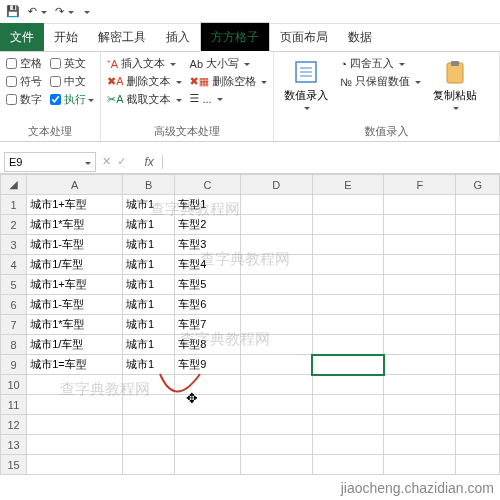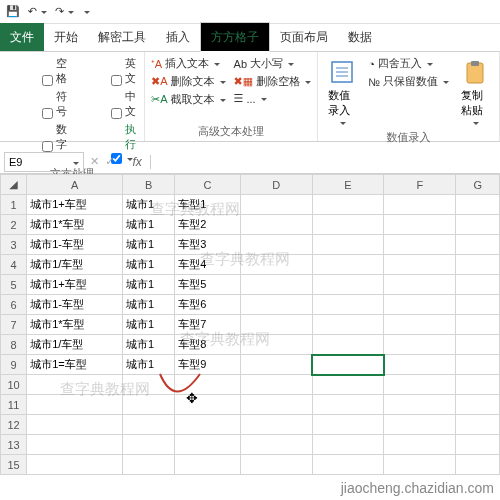--- a/index.html
+++ b/index.html
@@ -9,27 +9,27 @@
 .dd::after { content:""; display:inline-block; border:3px solid transparent; border-top-color:#555; margin-left:2px; position:relative; top:2px; }
 .tabs { height:28px; background:#fff; display:flex; align-items:end; border-bottom:1px solid #d0d0d0; }
 .tab { padding:6px 10px 5px; font-size:12px; color:#333; cursor:pointer;margin-top:28px; }
 .tab.file { background:#217346; color:#fff; }
 .tab.active { border:1px solid #d0d0d0; border-bottom:1px solid #fff; background:#000000; position:relative; top:1px; color:#217346; }
 .ribbon { height:90px; background:#fff; display:flex; border-bottom:1px solid #d0d0d0; }
 .group { border-right:1px solid #e5e5e5; padding:4px 6px 2px; display:flex; flex-direction:column; justify-content:space-between; }
 .glabel { text-align:center; font-size:11px; color:#666; padding-top:2px; }
 .gbody { display:flex; gap:8px; }
 .col { display:flex; flex-direction:column; gap:3px; }
-.chk { font-size:11px; color:#333; display:flex; align-items:flex-end; gap:3px;margin-left:36px; }
+.chk { font-size:11px; color:#333; display:flex; align-items:center; gap:3px; }
 .chk input { width:11px; height:11px; }
 .btn { font-size:11px; color:#333; display:flex; align-items:center; gap:3px; white-space:nowrap; }
 .big { display:flex; flex-direction:column; align-items:center; font-size:11px; padding:2px 4px; gap:2px; }
 .icon-big { width:28px; height:28px; }
 .formula-bar { height:24px; display:flex; align-items:center; border-bottom:1px solid #d0d0d0; background:#fff; margin-top:8px; }
-.namebox { width:80px; height:20px; border:1px solid #ccc; font-size:11px; padding:2px 4px; margin-left:4px; display:flex; align-items:center; justify-content:space-between; }
+.namebox { width:92px; height:20px; border:1px solid #ccc; font-size:11px; padding:2px 4px; margin-left:4px; display:flex; align-items:center; justify-content:space-between; }
 .fx { padding:0 8px; font-style:italic; font-size:12px; color:#666; border-right:1px solid #ccc; margin:0 4px; }
 .fx-icons { display:flex; gap:6px; padding:0 6px; color:#aaa; font-size:11px; }
 .grid { position:relative; }
 table { border-collapse:collapse; width:500px; }
 th,td { border:1px solid #d4d4d4; font-size:11px; font-weight:normal; height:20px; text-align:left; padding:0 3px; overflow:hidden; white-space:nowrap; }
 th { background:#f0f0f0; text-align:center; color:#555; }
 .rowhdr { background:#f0f0f0; text-align:center; width:24px; color:#555; }
 .colA{width:88px}.colB{width:48px}.colC{width:60px}.colD,.colE,.colF{width:66px}.colG{width:40px}
 .sel { border:2px solid #1a7f45 !important; }
 svg.annot { position:absolute; top:0; left:0; pointer-events:none; }

